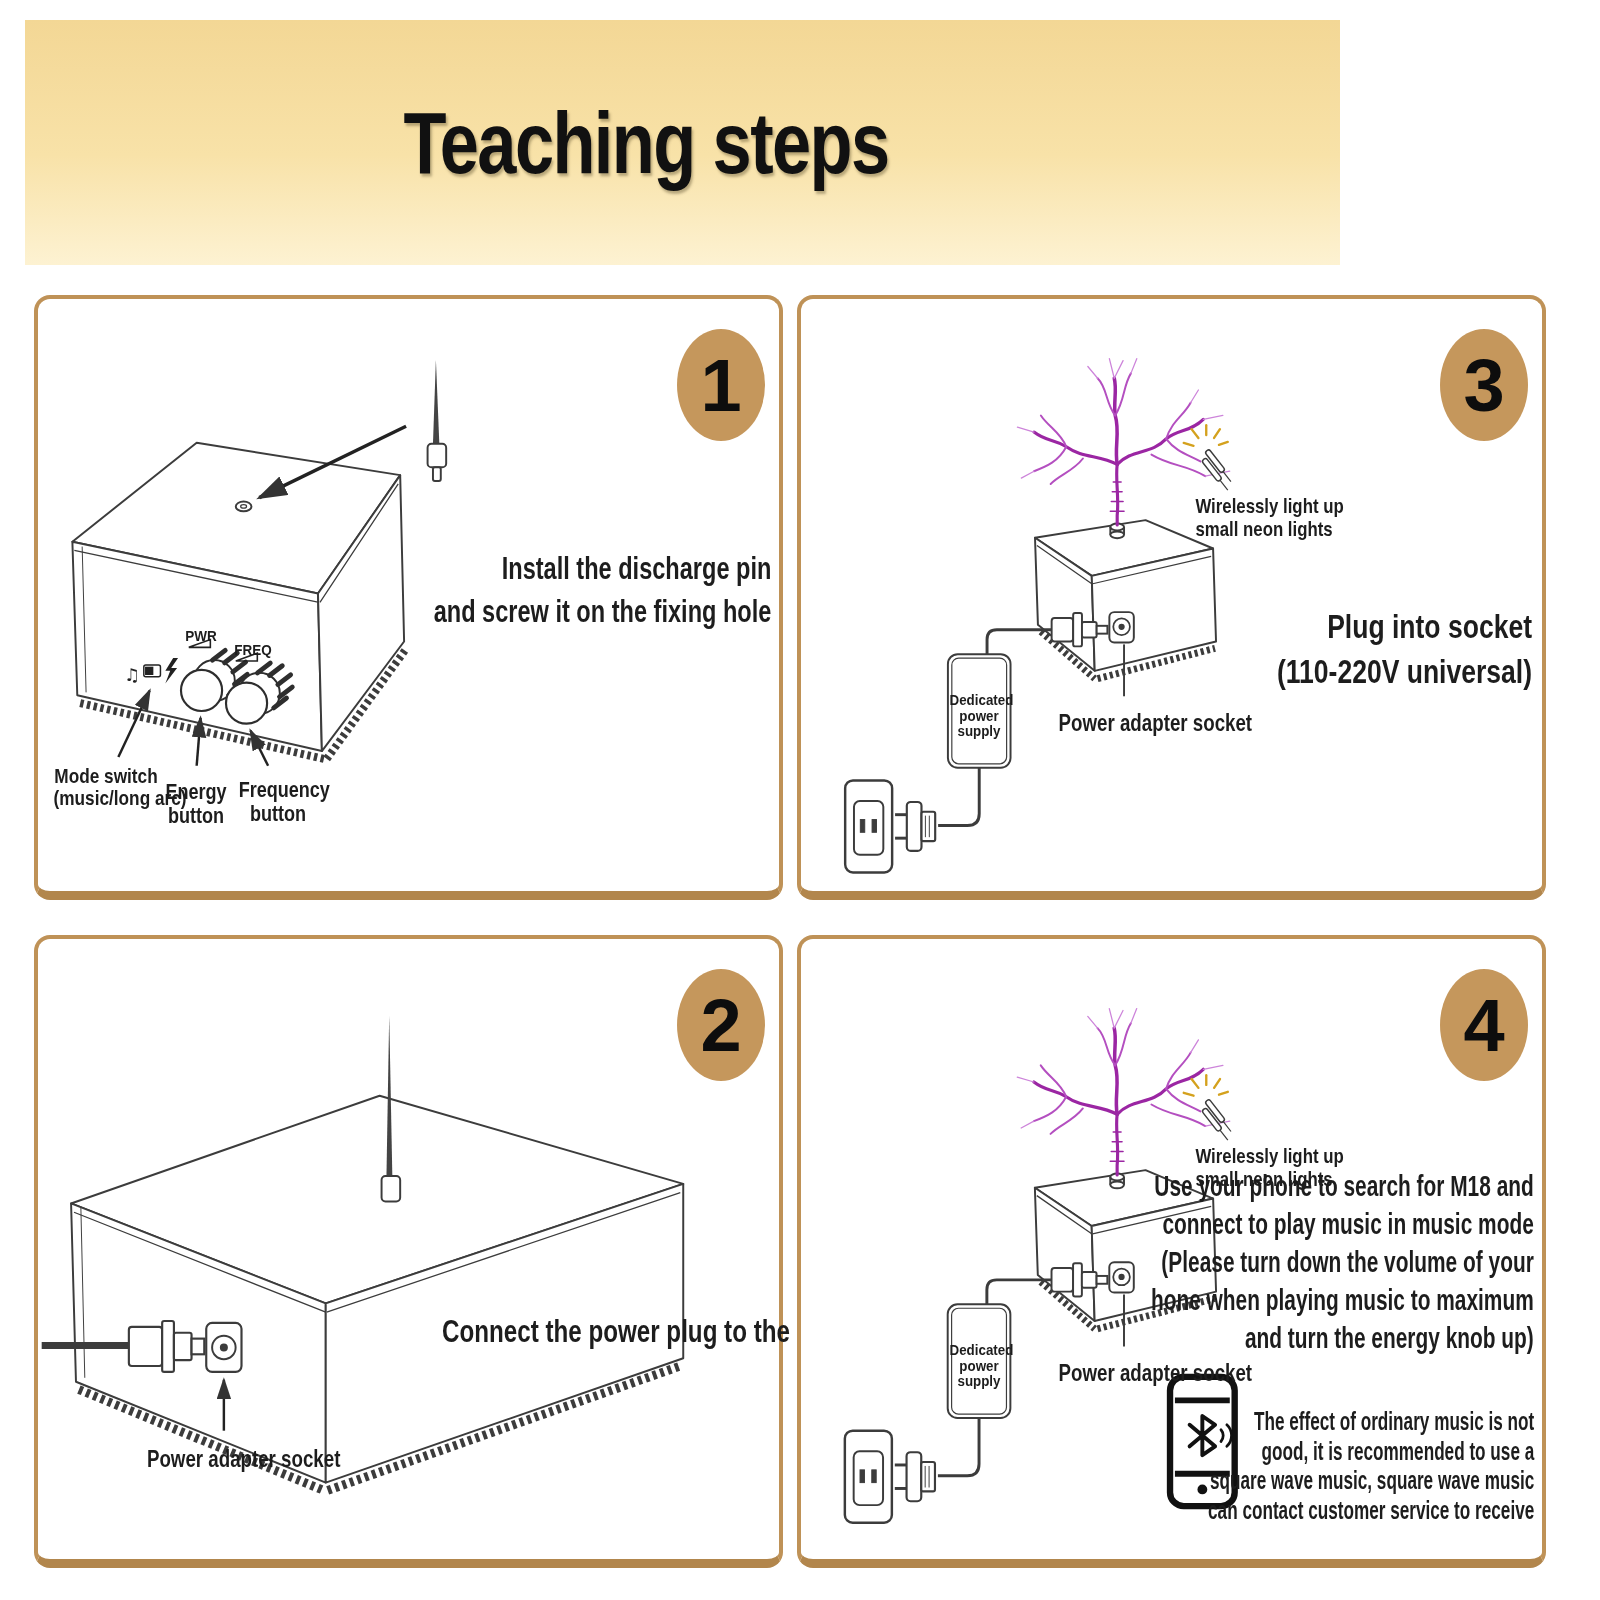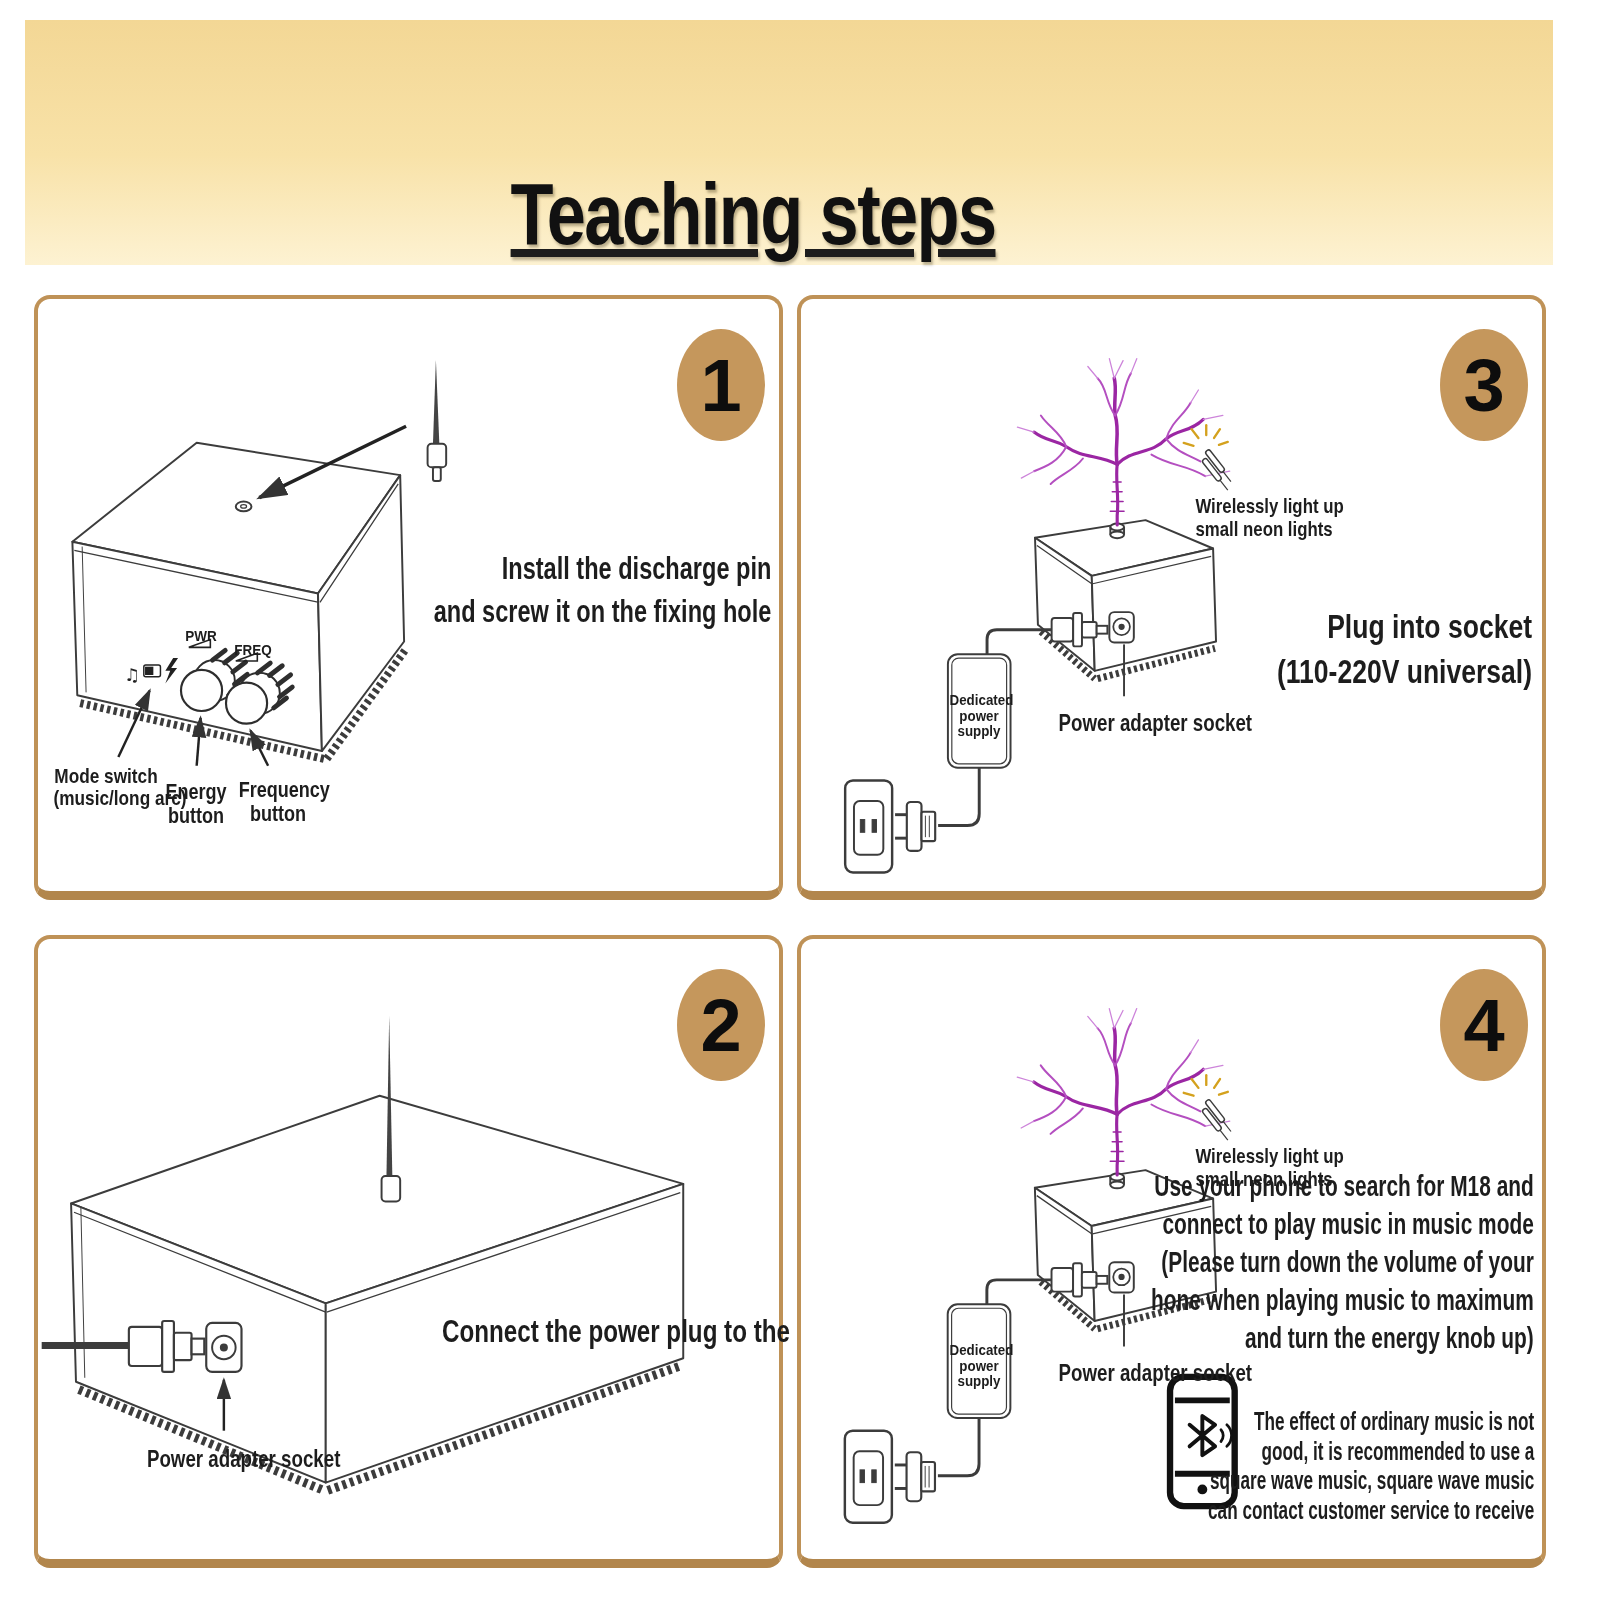--- a/index.html
+++ b/index.html
@@ -1,23 +1,23 @@
 <!DOCTYPE html>
 <html><head>
 <meta charset="utf-8">
 <style>
   html,body { margin:0; padding:0; }
   body {
     width:1600px; height:1600px; position:relative; background:#ffffff;
     font-family:"Liberation Sans", sans-serif; color:#1d1d1d; overflow:hidden;
   }
   .header {
-    position:absolute; left:25px; top:20px; width:1528px; height:245px;
+    position:absolute; left:25px; top:20px; width:1315px; height:245px;
     background:linear-gradient(180deg,#f3d795 0%, #f8e2a8 55%, #fdf2d2 100%);
-    display:flex; align-items:flex-end; justify-content:center;text-decoration:underline;
+    display:flex; align-items:center; justify-content:center;
   }
   .title {
     font-size:88px; font-weight:bold; letter-spacing:-2px; white-space:nowrap;
     transform:scaleX(0.8); transform-origin:center;
     padding-right:90px; color:#111;
     text-shadow:2px 3px 3px rgba(60,50,20,0.35);
   }
   .panel {
     position:absolute; background:#fff; box-sizing:border-box;
     border:4px solid #bf9257; border-bottom:9px solid #b2864c; border-radius:16px;

